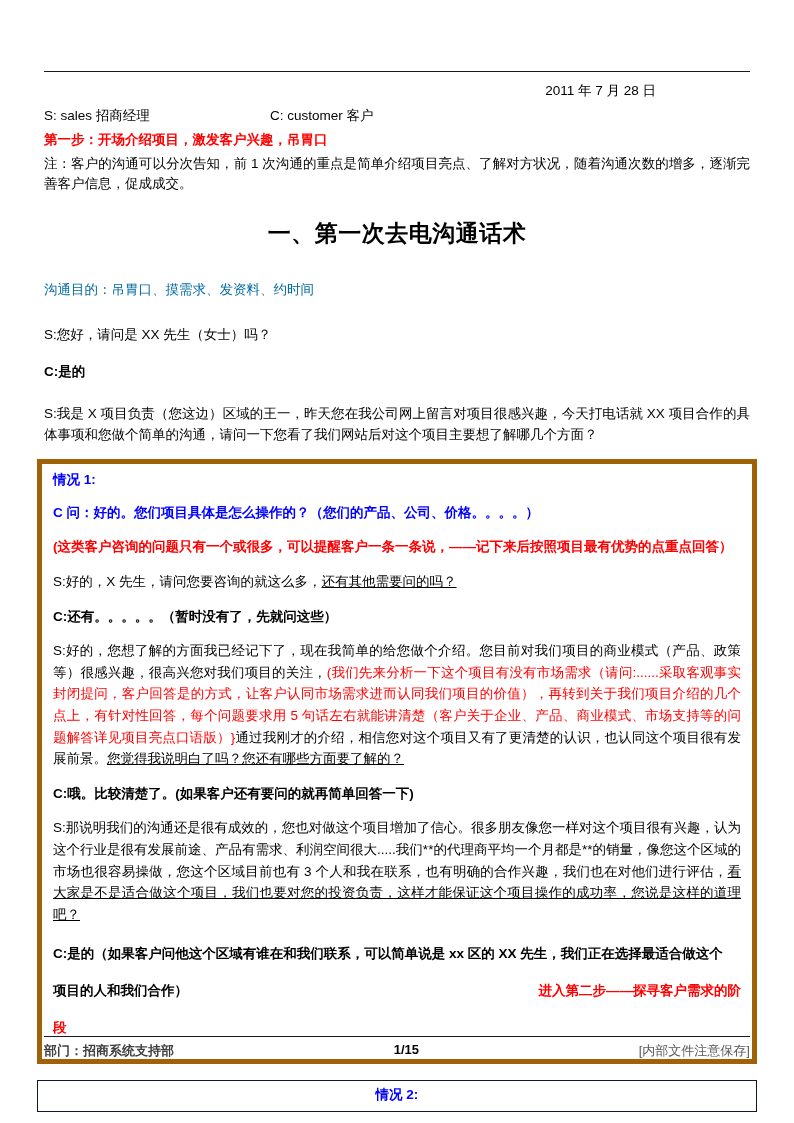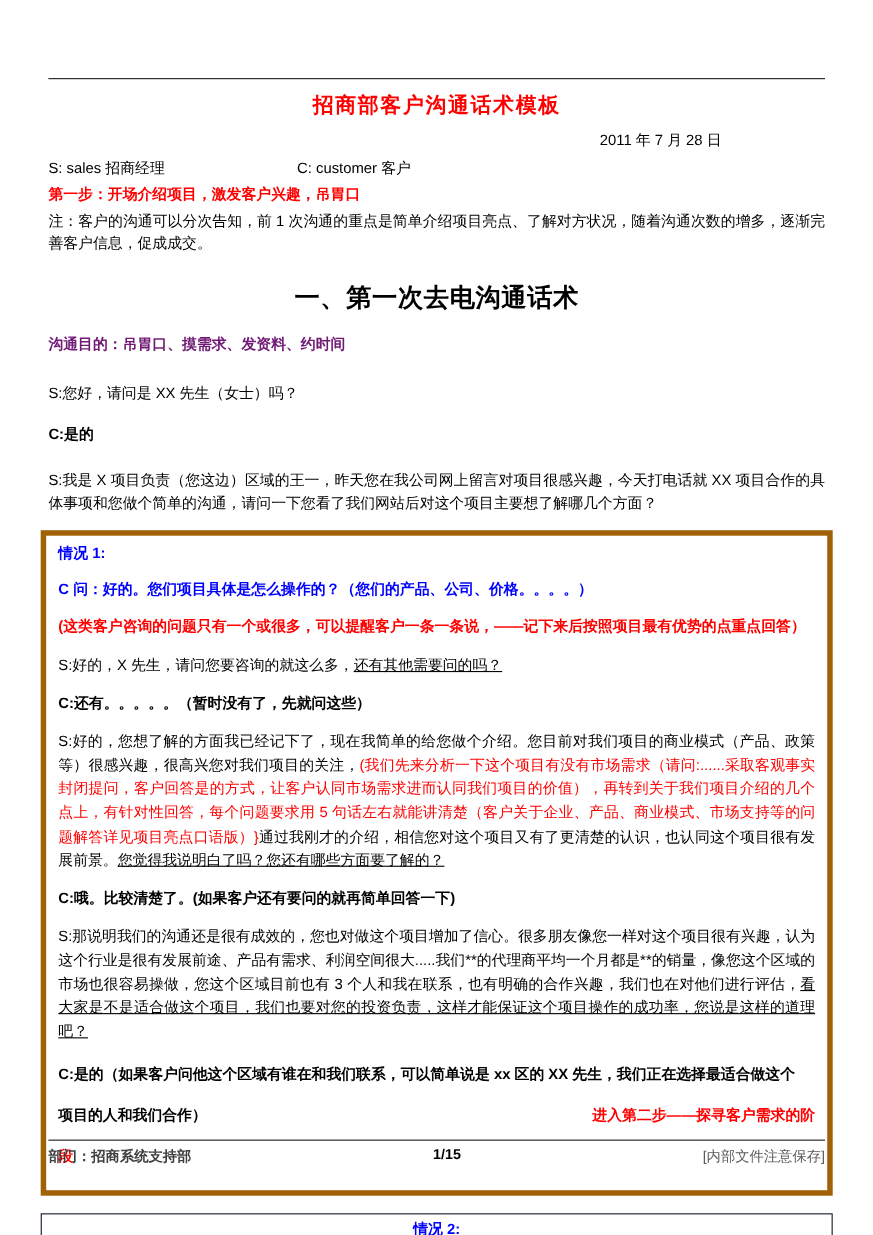--- a/index.html
+++ b/index.html
@@ -27,21 +27,21 @@
     font-size: 19px;
     font-weight: bold;
     letter-spacing: 1.5px;
   }
   .date-line { margin-top: 10px; text-align: right; padding-right: 94px; }
   .roles-line { margin-top: 7px; }
   .roles-line .role-s { display: inline-block; width: 226px; }
   .step-line { margin-top: 6px; color: #ff0000; font-weight: bold; }
   .note-line { margin-top: 5px; line-height: 1.5; text-align: justify; }
   .sec-heading { margin-top: 23px; text-align: center; font-size: 23px; font-weight: bold; letter-spacing: 0.5px; }
-  .purpose-line { margin-top: 18px; color: #701a75; font-weight: bold; }
+  .purpose-line { margin-top: 32px; color: #0369a1; font-weight: normal; }
   .p { line-height: 1.6; }
   .s1 { margin-top: 25px; }
   .c1 { margin-top: 16px; font-weight: bold; }
   .s2 { margin-top: 20px; text-align: justify; }
   .case-box {
     border: 5px solid #a16207;
     margin: 13px -7px 0;
     padding: 5px 11px 13px;
   }
   .case-box .p { margin-top: 13px; text-align: justify; }
@@ -74,21 +74,20 @@
 </style>
 </head>
 <body>
 
 <div class="page">
 
   <div class="rule-top"></div>
 
   <div class="content">
 
-    <div class="doc-title">招商部客户沟通话术模板</div>
 
     <div class="date-line">2011 年 7 月 28 日</div>
 
     <div class="roles-line">
       <span class="role-s">S: sales  招商经理</span><span>C: customer  客户</span>
     </div>
 
     <div class="step-line">第一步：开场介绍项目，激发客户兴趣，吊胃口</div>
 
     <div class="note-line">注：客户的沟通可以分次告知，前 1 次沟通的重点是简单介绍项目亮点、了解对方状况，随着沟通次数的增多，逐渐完善客户信息，促成成交。</div>

